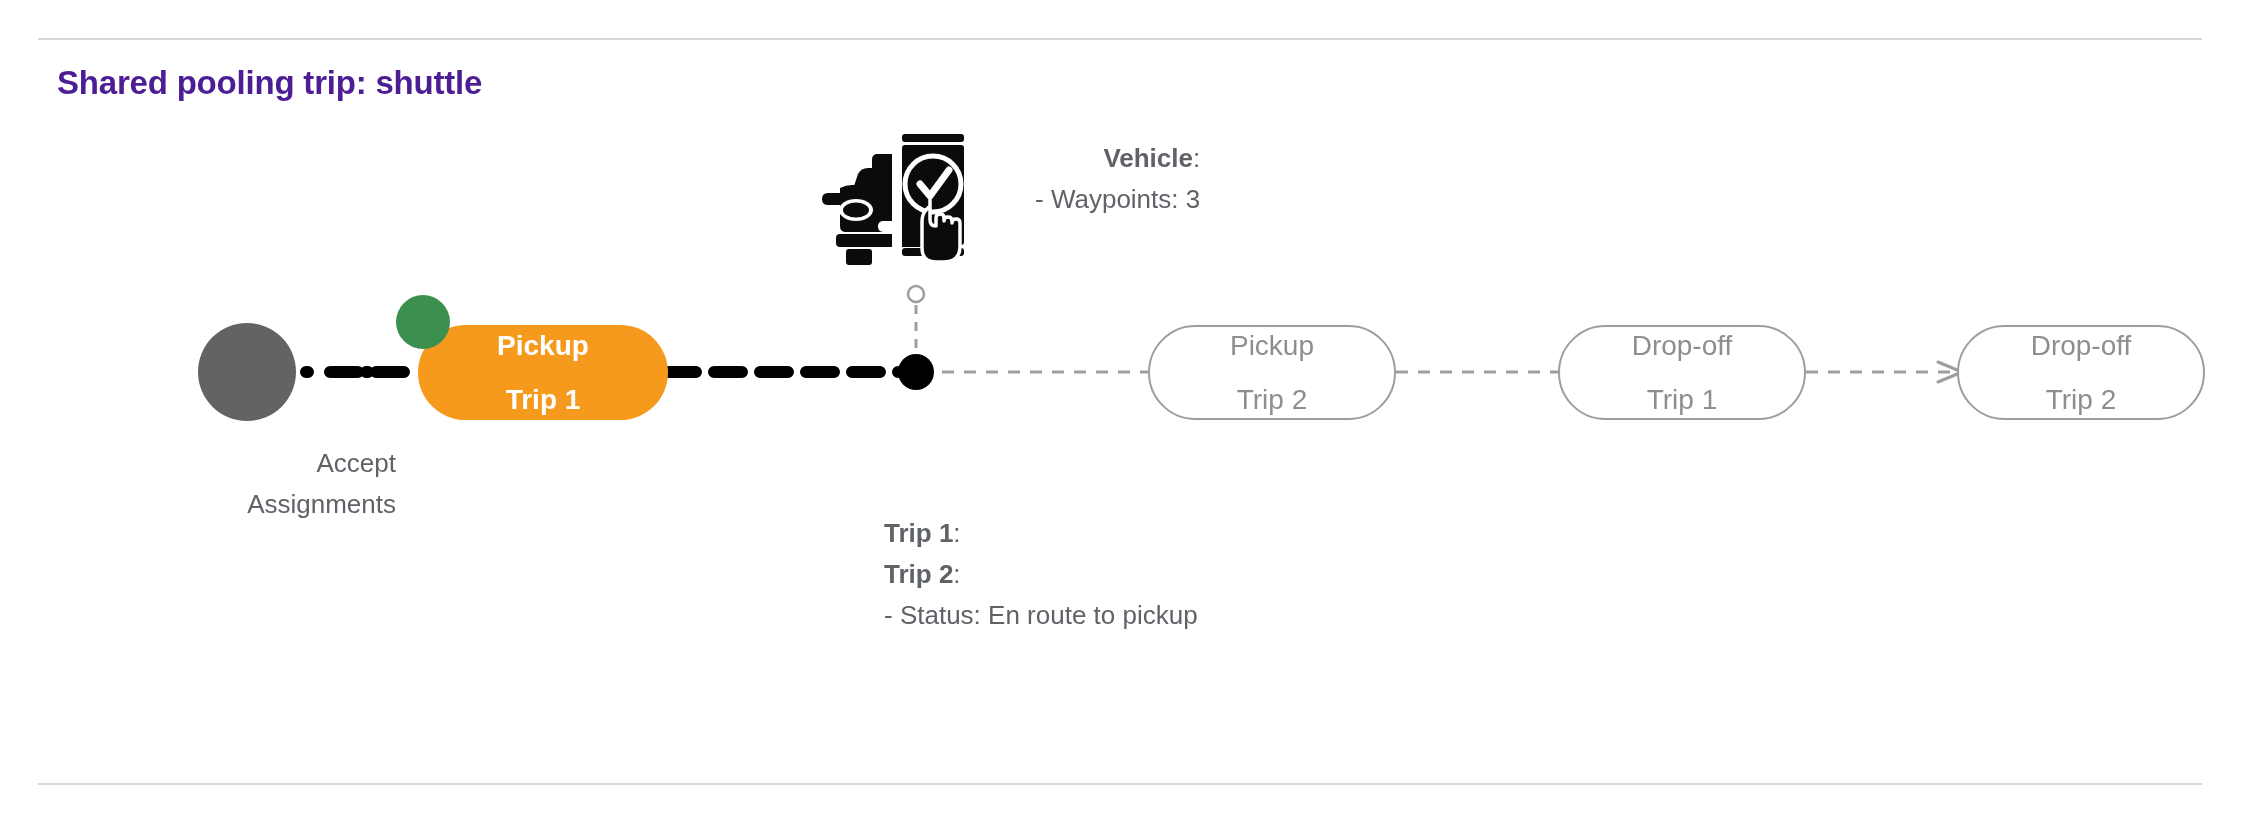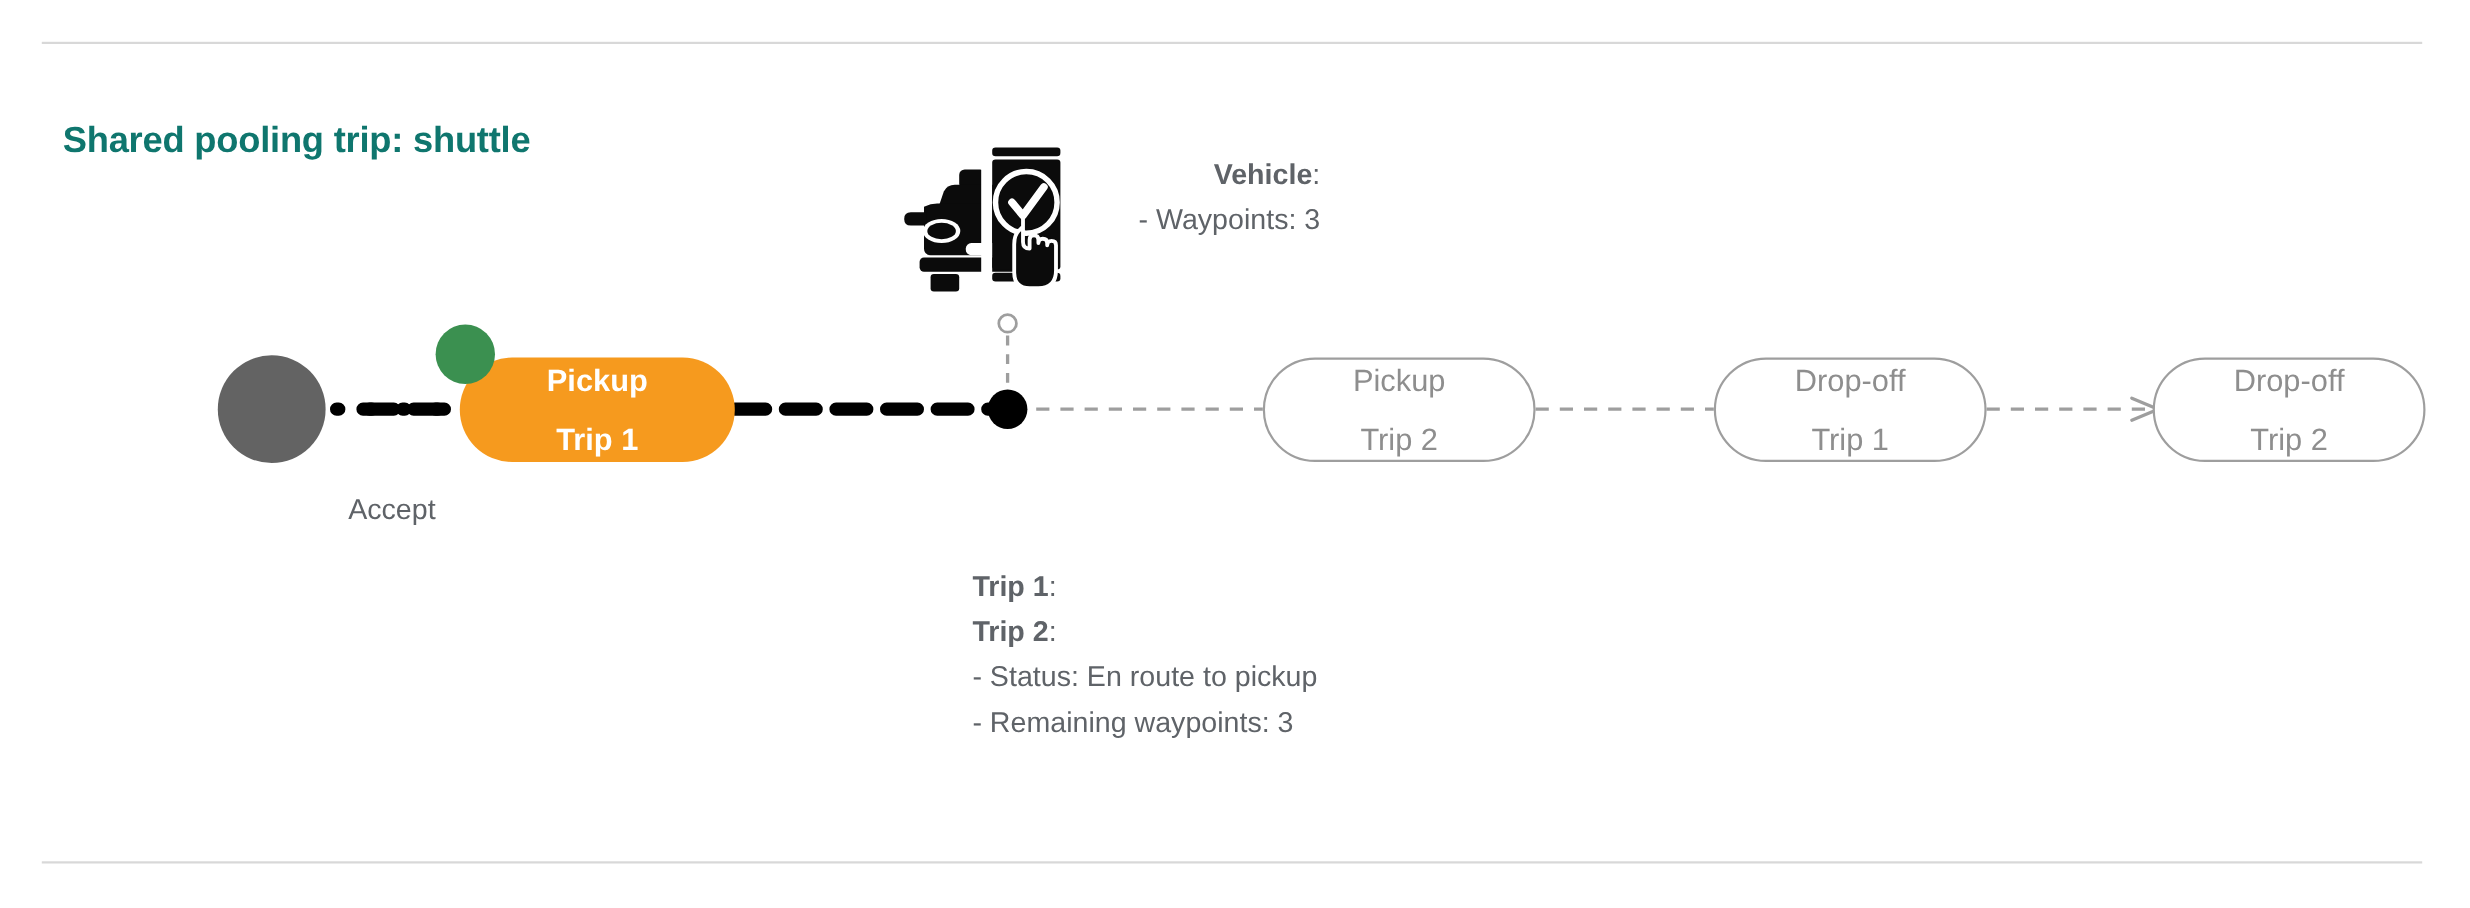--- a/index.html
+++ b/index.html
@@ -27,24 +27,23 @@
   .divider.top    { top: 38px; }
   .divider.bottom { top: 783px; }
 
   
   .page-title {
     position: absolute;
     left: 57px;
     top: 64px;
     font-size: 33px;
     font-weight: bold;
-    color: #0f766e;
+    color: #4c1d95;
     letter-spacing: -0.2px;
     white-space: nowrap;
-    margin-top: 44px;
   }
 
   
   .diagram {
     position: absolute;
     left: 0;
     top: 0;
     width: 2245px;
     height: 825px;
   }
@@ -182,20 +181,21 @@
     <path d="M 224 372 L 242 392 L 278 350" fill="none" stroke="#ffffff" stroke-width="13" stroke-linecap="square" stroke-linejoin="miter"></path>
 
     <path d="M 406 320 L 417 332 L 441 306" fill="none" stroke="#ffffff" stroke-width="8" stroke-linecap="square" stroke-linejoin="miter"></path>
   </svg>
 
   <div class="accept-node">
     <div class="disc"></div>
   </div>
   <div class="accept-label">
     <div>Accept</div>
+    <div>Assignments</div>
   </div>
 
   <div class="pill active" style="left:418px; top:325px; width:250px; height:95px;">
     <span>Pickup</span>
     <span>Trip 1</span>
   </div>
   <div class="badge-check" style="left:396px; top:295px;">
     <div class="disc"></div>
   </div>
 
@@ -282,20 +282,16 @@
       <span class="k">Trip 1</span><span>:</span>
     </div>
 
     <div class="row">
       <span class="k">Trip 2</span><span>:</span>
     </div>
     <div class="row">
       <span>- Status:</span>
       <span>En route to pickup</span>
     </div>
-    <div class="row">
-      <span>- Remaining waypoints:</span>
-      <span>3</span>
-    </div>
 
   </div>
 
 </div>
 
 </body></html>

